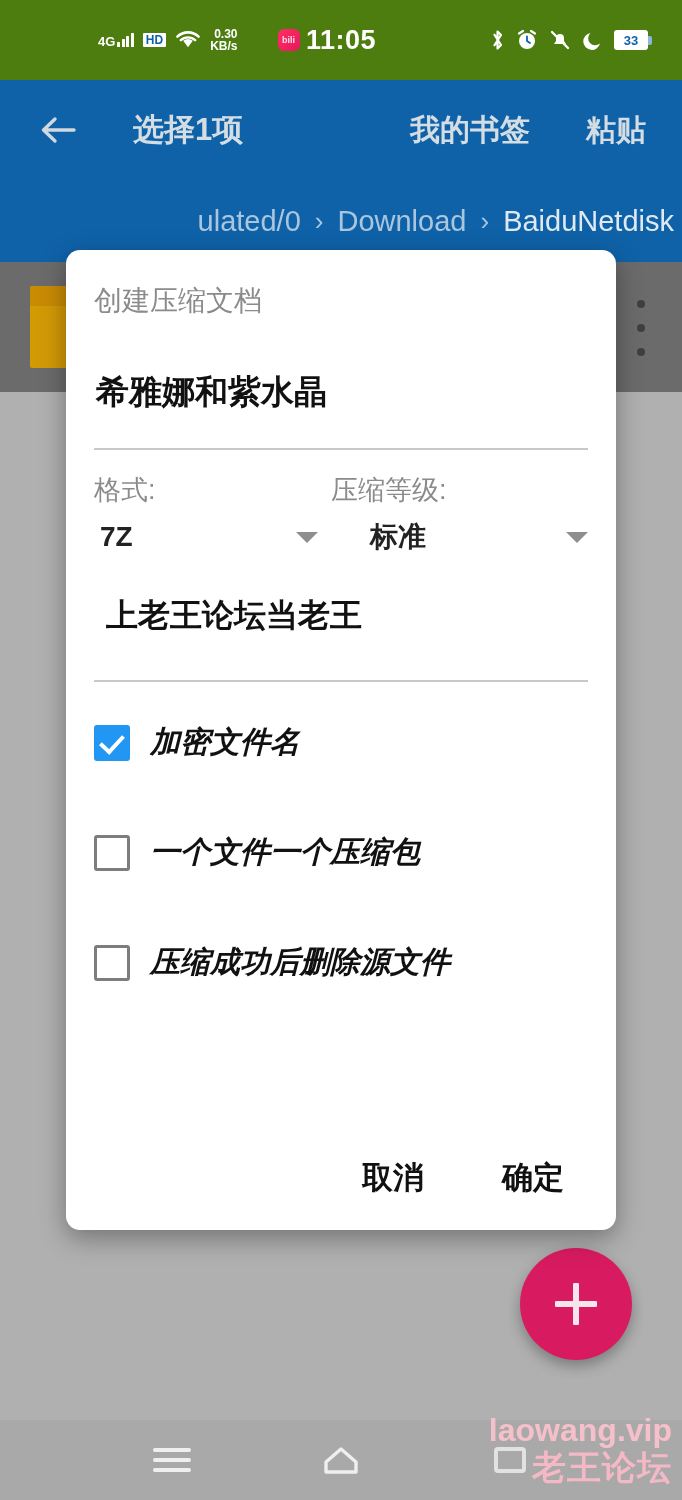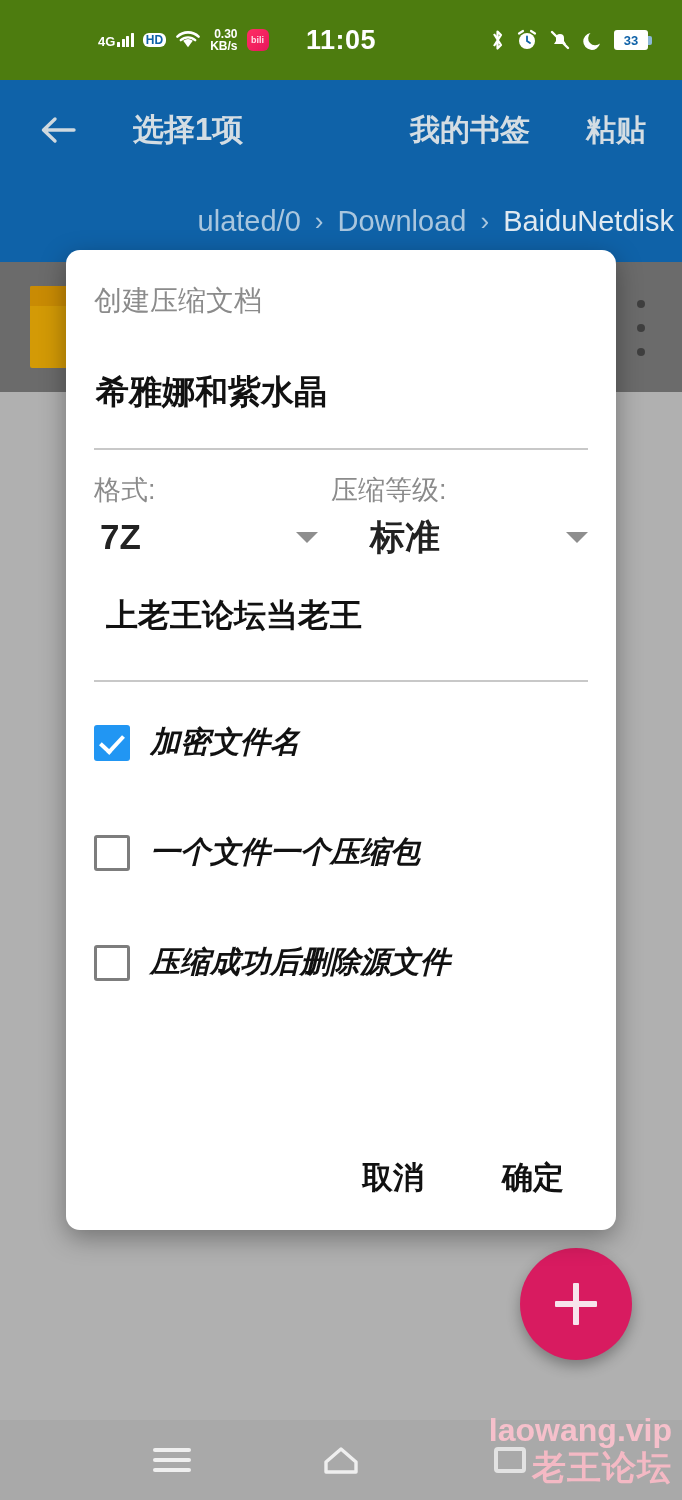--- a/index.html
+++ b/index.html
@@ -38,27 +38,27 @@
   .net-type { display: flex; align-items: flex-end; gap: 2px; }
   .net-type .g4 { color:#fff; font-size: 13px; font-weight: bold; line-height: 11px; }
   .bars { display: flex; align-items: flex-end; gap: 1.5px; height: 14px; }
   .bars i { display:block; width: 3px; background:#fff; border-radius: 0.5px; }
   .bars i:nth-child(1){height:5px}
   .bars i:nth-child(2){height:8px}
   .bars i:nth-child(3){height:11px}
   .bars i:nth-child(4){height:14px}
   .hd-badge {
     color:#0f62a8; background:#fff; font-size: 12px; font-weight: bold;
-    border-radius: 6px; padding: 1px 3px; line-height: 12px;
+    border-radius: 1px; padding: 1px 3px; line-height: 12px;
   }
   .speed { color:#fff; font-size: 12px; font-weight: bold; line-height: 12px; text-align:right; }
   .app-chip {
     width: 22px; height: 22px; border-radius: 6px;
     background: linear-gradient(135deg,#ff2e63,#e8175d);
-    display:flex; align-items:center; justify-content:center;
+    display:flex; align-items:center; justify-content:center;margin-left:31px;
   }
   .app-chip span { color:#fff; font-size: 9px; font-weight: bold; opacity: .85; }
   .batt {
     display:flex; align-items:center;
   }
   .batt .body {
     width: 34px; height: 20px; border-radius: 3px;
     background: #ffffff; color:#0f62a8;
     font-size: 13px; font-weight: bold;
     display:flex; align-items:center; justify-content:center;
@@ -191,21 +191,21 @@
   }
   #div-1 { top: 198px; }
   #div-2 { top: 430px; }
 
   .opt-label { position: absolute; color: #8b8b8b; font-size: 27px; }
   #label-format { left: 28px; top: 222px; text-align: right; }
   #label-level  { left: 265px; top: 222px; }
   .spinner {
     position: absolute; height: 50px; display:flex; align-items:center;
   }
-  .spinner .val { color:#222; font-size: 35px; font-weight: bold; }
+  .spinner .val { color:#222; font-size: 28px; font-weight: bold; }
   .caret {
     width: 0; height: 0;
     border-left: 11px solid transparent; border-right: 11px solid transparent;
     border-top: 11px solid #8e8e8e;
   }
   #spinner-format { left: 34px; top: 262px; width: 230px; justify-content: space-between; padding-right: 12px;}
   #spinner-level  { left: 292px; top: 262px; width: 230px; justify-content: space-between; padding-right: 12px; margin-left: 12px;}
 
   #password-value {
     position: absolute; left: 40px; top: 344px;

